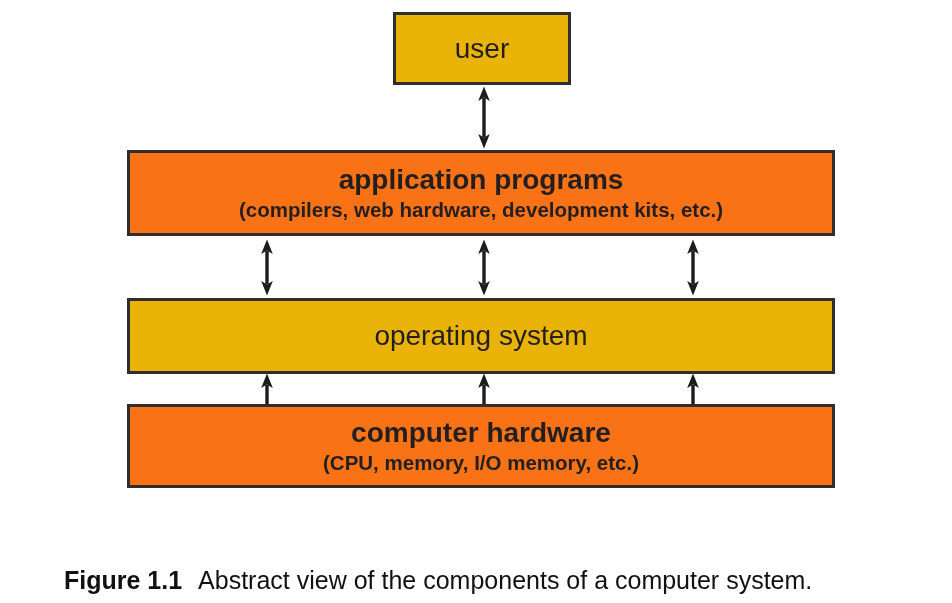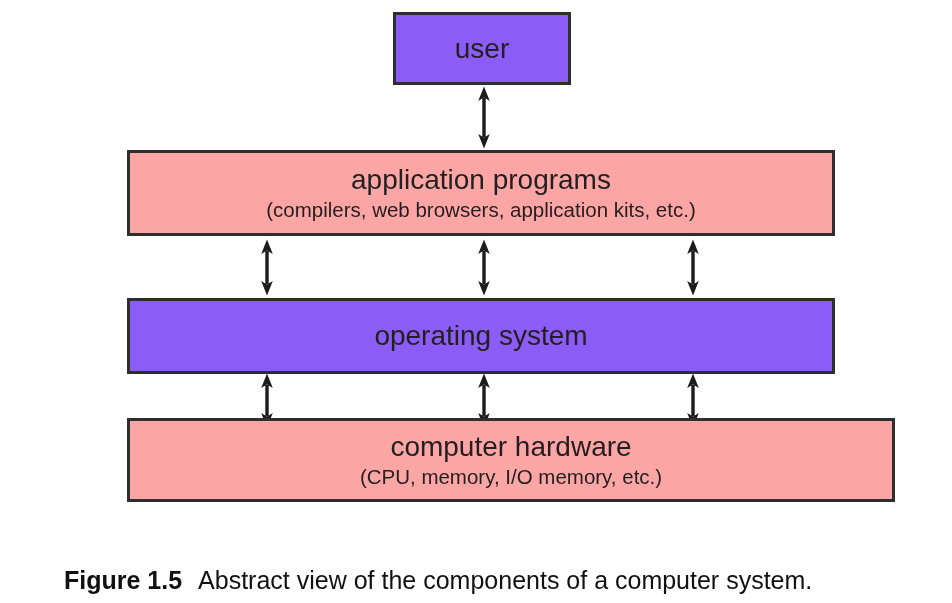--- a/index.html
+++ b/index.html
@@ -15,26 +15,26 @@
     position: absolute;
     box-sizing: border-box;
     border: 3px solid #2e2e2e;
     display: flex;
     flex-direction: column;
     align-items: center;
     justify-content: center;
     color: #231f20;
     text-align: center;
   }
-  .blue { background: #8b5cf6; }
-  .gray { background: #fca5a5; }
+  .blue { background: #eab308; }
+  .gray { background: #f97316; font-weight: bold; }
   .box-user { left: 393px; top: 12px;  width: 178px; height: 73px; }
   .box-apps { left: 127px; top: 150px; width: 708px; height: 86px; }
   .box-os   { left: 127px; top: 298px; width: 708px; height: 76px; }
-  .box-hw   { left: 127px; top: 418px; width: 768px; height: 84px; }
+  .box-hw   { left: 127px; top: 404px; width: 708px; height: 84px; }
   .main-label { font-size: 28px; line-height: 1.12; }
   .sub-label  { font-size: 20.5px; line-height: 1.25; margin-top: 2px; }
   .arrow { position: absolute; display: block; }
   .caption {
     position: absolute;
     left: 64px;
     top: 566px;
     font-size: 25px;
     color: #111111;
     white-space: nowrap;
@@ -51,21 +51,21 @@
   </div>
 
   <svg class="arrow" style="left:475px; top:86px;" width="18" height="63" viewBox="0 0 18 63">
     <line x1="9" y1="12" x2="9" y2="51" stroke="#1c1c1c" stroke-width="3.4"></line>
     <polygon points="9,0.5 3.2,15 9,11.5 14.8,15" fill="#1c1c1c"></polygon>
     <polygon points="9,62.5 3.2,48 9,51.5 14.8,48" fill="#1c1c1c"></polygon>
   </svg>
 
   <div class="box gray box-apps">
     <div class="main-label">application programs</div>
-    <div class="sub-label">(compilers, web browsers, application kits, etc.)</div>
+    <div class="sub-label">(compilers, web hardware, development kits, etc.)</div>
   </div>
 
   <svg class="arrow" style="left:258px; top:239px;" width="18" height="57" viewBox="0 0 18 57">
     <line x1="9" y1="12" x2="9" y2="45" stroke="#1c1c1c" stroke-width="3.4"></line>
     <polygon points="9,0.5 3.2,15 9,11.5 14.8,15" fill="#1c1c1c"></polygon>
     <polygon points="9,56.5 3.2,42 9,45.5 14.8,42" fill="#1c1c1c"></polygon>
   </svg>
   <svg class="arrow" style="left:475px; top:239px;" width="18" height="57" viewBox="0 0 18 57">
     <line x1="9" y1="12" x2="9" y2="45" stroke="#1c1c1c" stroke-width="3.4"></line>
     <polygon points="9,0.5 3.2,15 9,11.5 14.8,15" fill="#1c1c1c"></polygon>
@@ -96,16 +96,16 @@
     <polygon points="9,0.5 3.2,15 9,11.5 14.8,15" fill="#1c1c1c"></polygon>
     <polygon points="9,54.5 3.2,40 9,43.5 14.8,40" fill="#1c1c1c"></polygon>
   </svg>
 
   <div class="box gray box-hw">
     <div class="main-label">computer hardware</div>
     <div class="sub-label">(CPU, memory, I/O memory, etc.)</div>
   </div>
 
   <div class="caption">
-    <span class="cap-label">Figure 1.5</span><span>Abstract view of the components of a computer system.</span>
+    <span class="cap-label">Figure 1.1</span><span>Abstract view of the components of a computer system.</span>
   </div>
 
 </div>
 
 </body></html>

